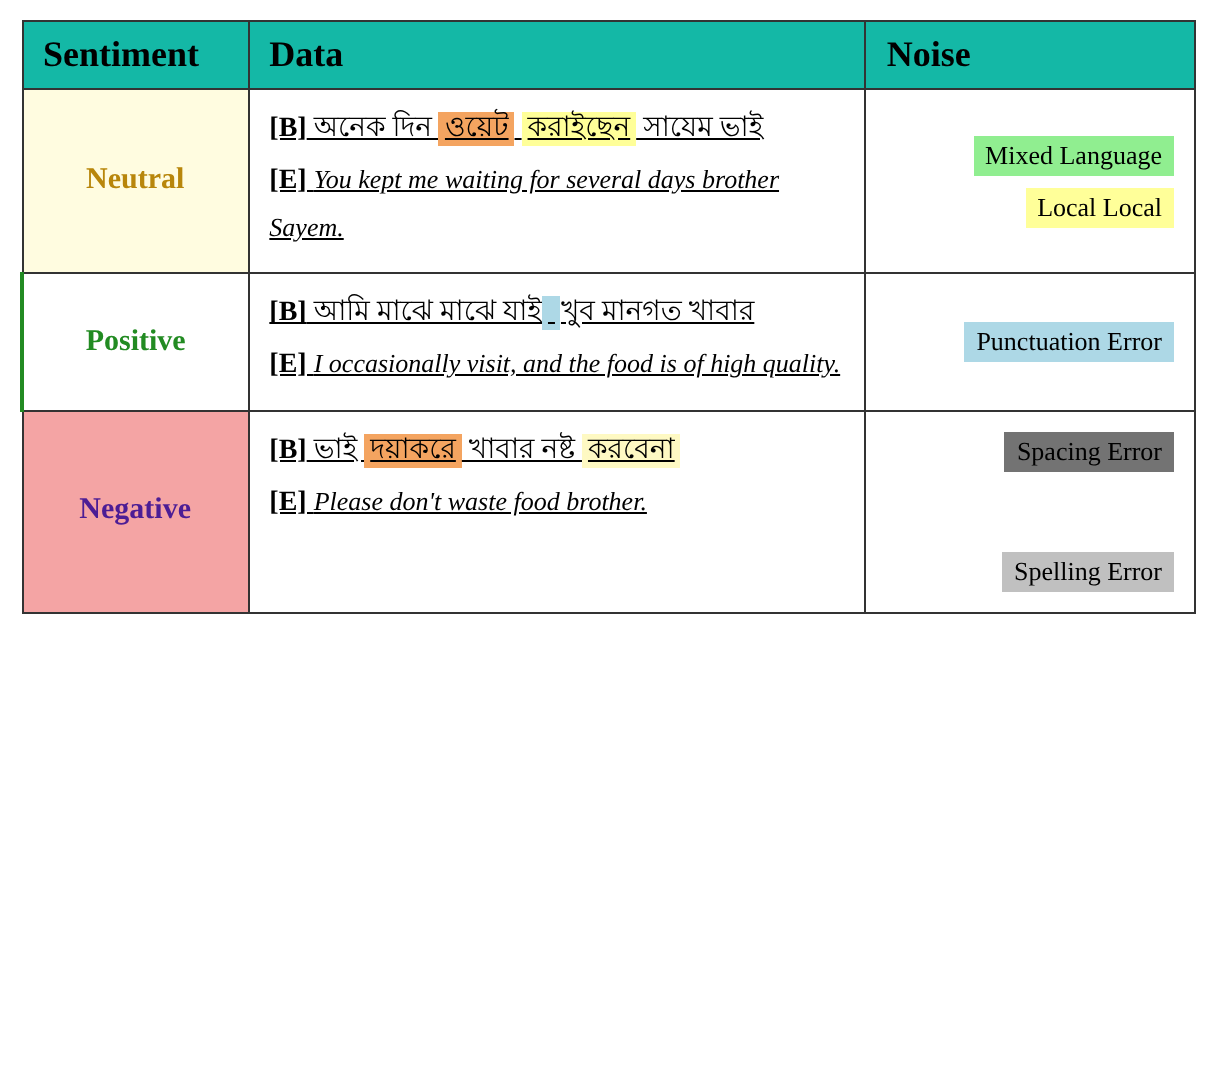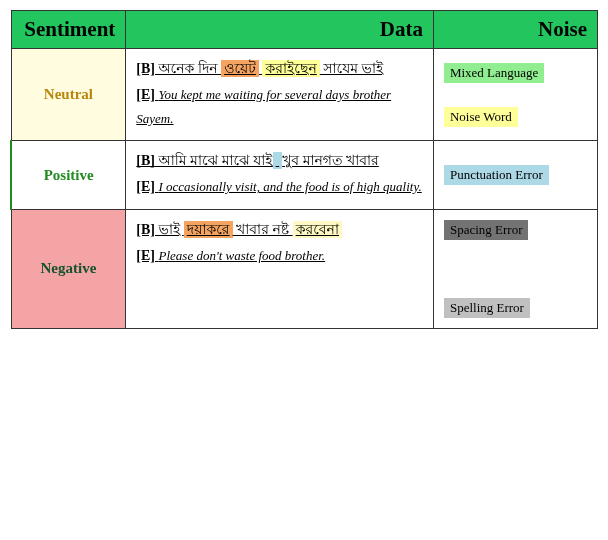--- a/index.html
+++ b/index.html
@@ -19,24 +19,24 @@
       border-collapse: collapse;
     }
     table {
       width: 100%;
       border-collapse: collapse;
       font-size: 14px;
     }
     thead th {
       border: 1.5px solid #333;
       padding: 6px 10px;
-      text-align: right;
+      text-align: left;
       font-weight: bold;
-      font-size: 21px;
-      background: #22c55e;
+      font-size: 18px;
+      background: #14b8a6;
     }
     tbody td {
       border: 1.5px solid #333;
       padding: 8px 10px;
       vertical-align: top;
     }
     .sentiment-cell {
       width: 110px;
       font-size: 15px;
       font-weight: bold;
@@ -66,22 +66,22 @@
       font-size: 13px;
     }
     .noise-mixed-lang { background-color: #90ee90; }
     .noise-local-word { background-color: #ffff99; }
     .noise-punctuation { background-color: #add8e6; }
     .noise-spacing { background-color: #737373; }
     .noise-spelling { background-color: #c0c0c0; margin-top: 36px; }
     .noise-block {
       display: flex;
       flex-direction: column;
-      align-items: flex-start;
-      gap: 20px;
+      align-items: flex-end;
+      gap: 2px;
     }
     .data-line { margin-bottom: 2px; }
   </style>
 </head>
 <body>
 
 <table class="table-container">
   <thead>
     <tr>
       <th>Sentiment</th>
@@ -92,38 +92,38 @@
   <tbody id="table-body">
   <tr>
         <td class="sentiment-cell" style="background-color: rgb(255, 252, 224); color: rgb(184, 134, 11); font-family: Liberation Serif, serif;">Neutral</td>
         <td class="data-cell">
           <div class="data-line"><span class="bold-bracket bangla-text">[B]</span><span class="bangla-text"> অনেক  দিন  </span><span class="bangla-text highlight-orange">ওয়েট</span><span class="bangla-text"> </span><span class="bangla-text highlight-yellow">করাইছেন</span><span class="bangla-text">  সাযেম ভাই</span></div>
           <div class="data-line"><span class="bold-bracket">[E] </span><span class="english-italic">You kept me waiting for several days brother Sayem.</span></div>
         </td>
         <td class="noise-cell">
           <div class="noise-block">
             <span class="noise-tag noise-mixed-lang">Mixed Language</span>
-            <span class="noise-tag noise-local-word">Noise Word</span>
+            <span class="noise-tag noise-local-word">Local Local</span>
           </div>
         </td>
       </tr>
       <tr>
         <td class="sentiment-cell" style="background-color: rgb(255, 255, 255); color: rgb(34, 139, 34); border-left: 2px solid rgb(34, 139, 34);">Positive</td>
         <td class="data-cell">
           <div class="data-line"><span class="bold-bracket bangla-text">[B]</span><span class="bangla-text"> আমি মাঝে মাঝে যাই</span><span class="bangla-text highlight-blue"> </span><span class="bangla-text"> খুব মানগত খাবার</span></div>
           <div class="data-line"><span class="bold-bracket">[E] </span><span class="english-italic">I occasionally visit, and the food is of high quality.</span></div>
         </td>
         <td class="noise-cell">
           <div class="noise-block">
             <span class="noise-tag noise-punctuation">Punctuation Error</span>
           </div>
         </td>
       </tr>
       <tr>
-        <td class="sentiment-cell" style="background-color: rgb(244, 164, 164); color: #14532d;">Negative</td>
+        <td class="sentiment-cell" style="background-color: rgb(244, 164, 164); color: #4c1d95;">Negative</td>
         <td class="data-cell">
           <div class="data-line"><span class="bold-bracket bangla-text">[B]</span><span class="bangla-text"> ভাই </span><span class="bangla-text highlight-orange">দয়াকরে</span><span class="bangla-text"> খাবার নষ্ট </span><span class="bangla-text highlight-gray">করবেনা</span></div>
           <div class="data-line"><span class="bold-bracket">[E] </span><span class="english-italic">Please don't waste food brother.</span></div>
         </td>
         <td class="noise-cell">
           <div class="noise-block">
             <span class="noise-tag noise-spacing">Spacing Error</span>
             <span class="noise-tag noise-spelling">Spelling Error</span>
           </div>
         </td>

